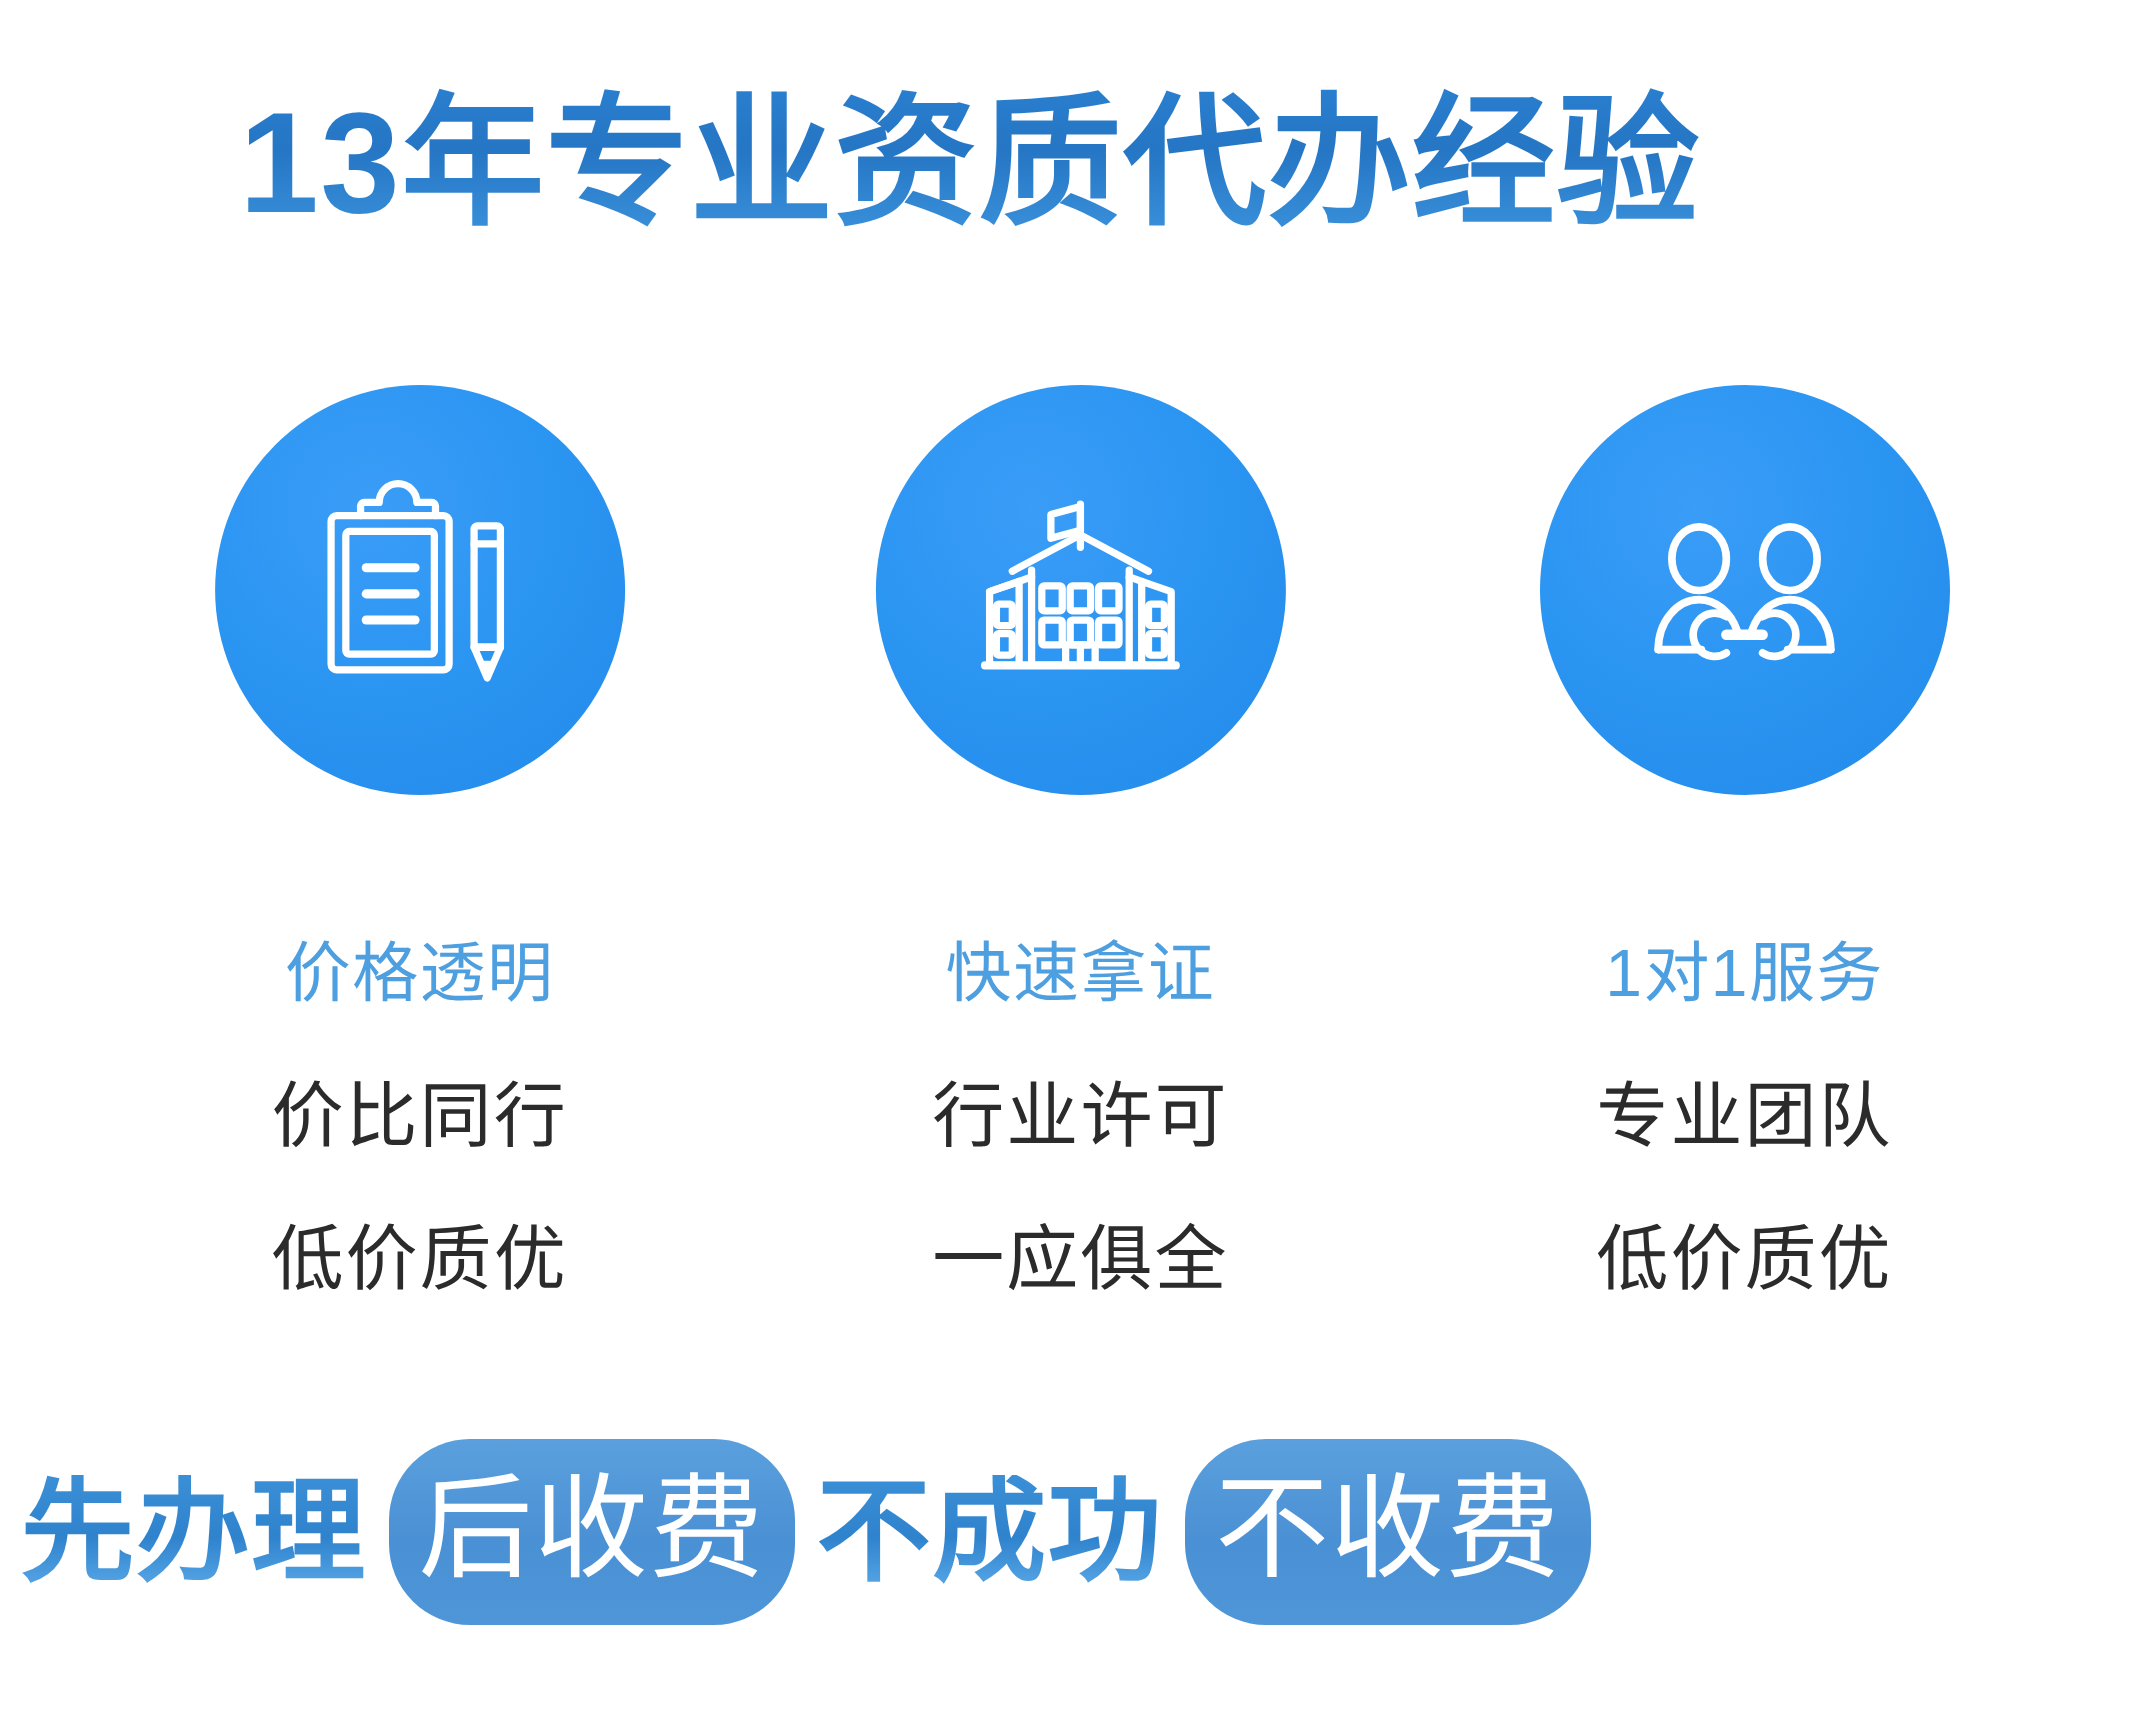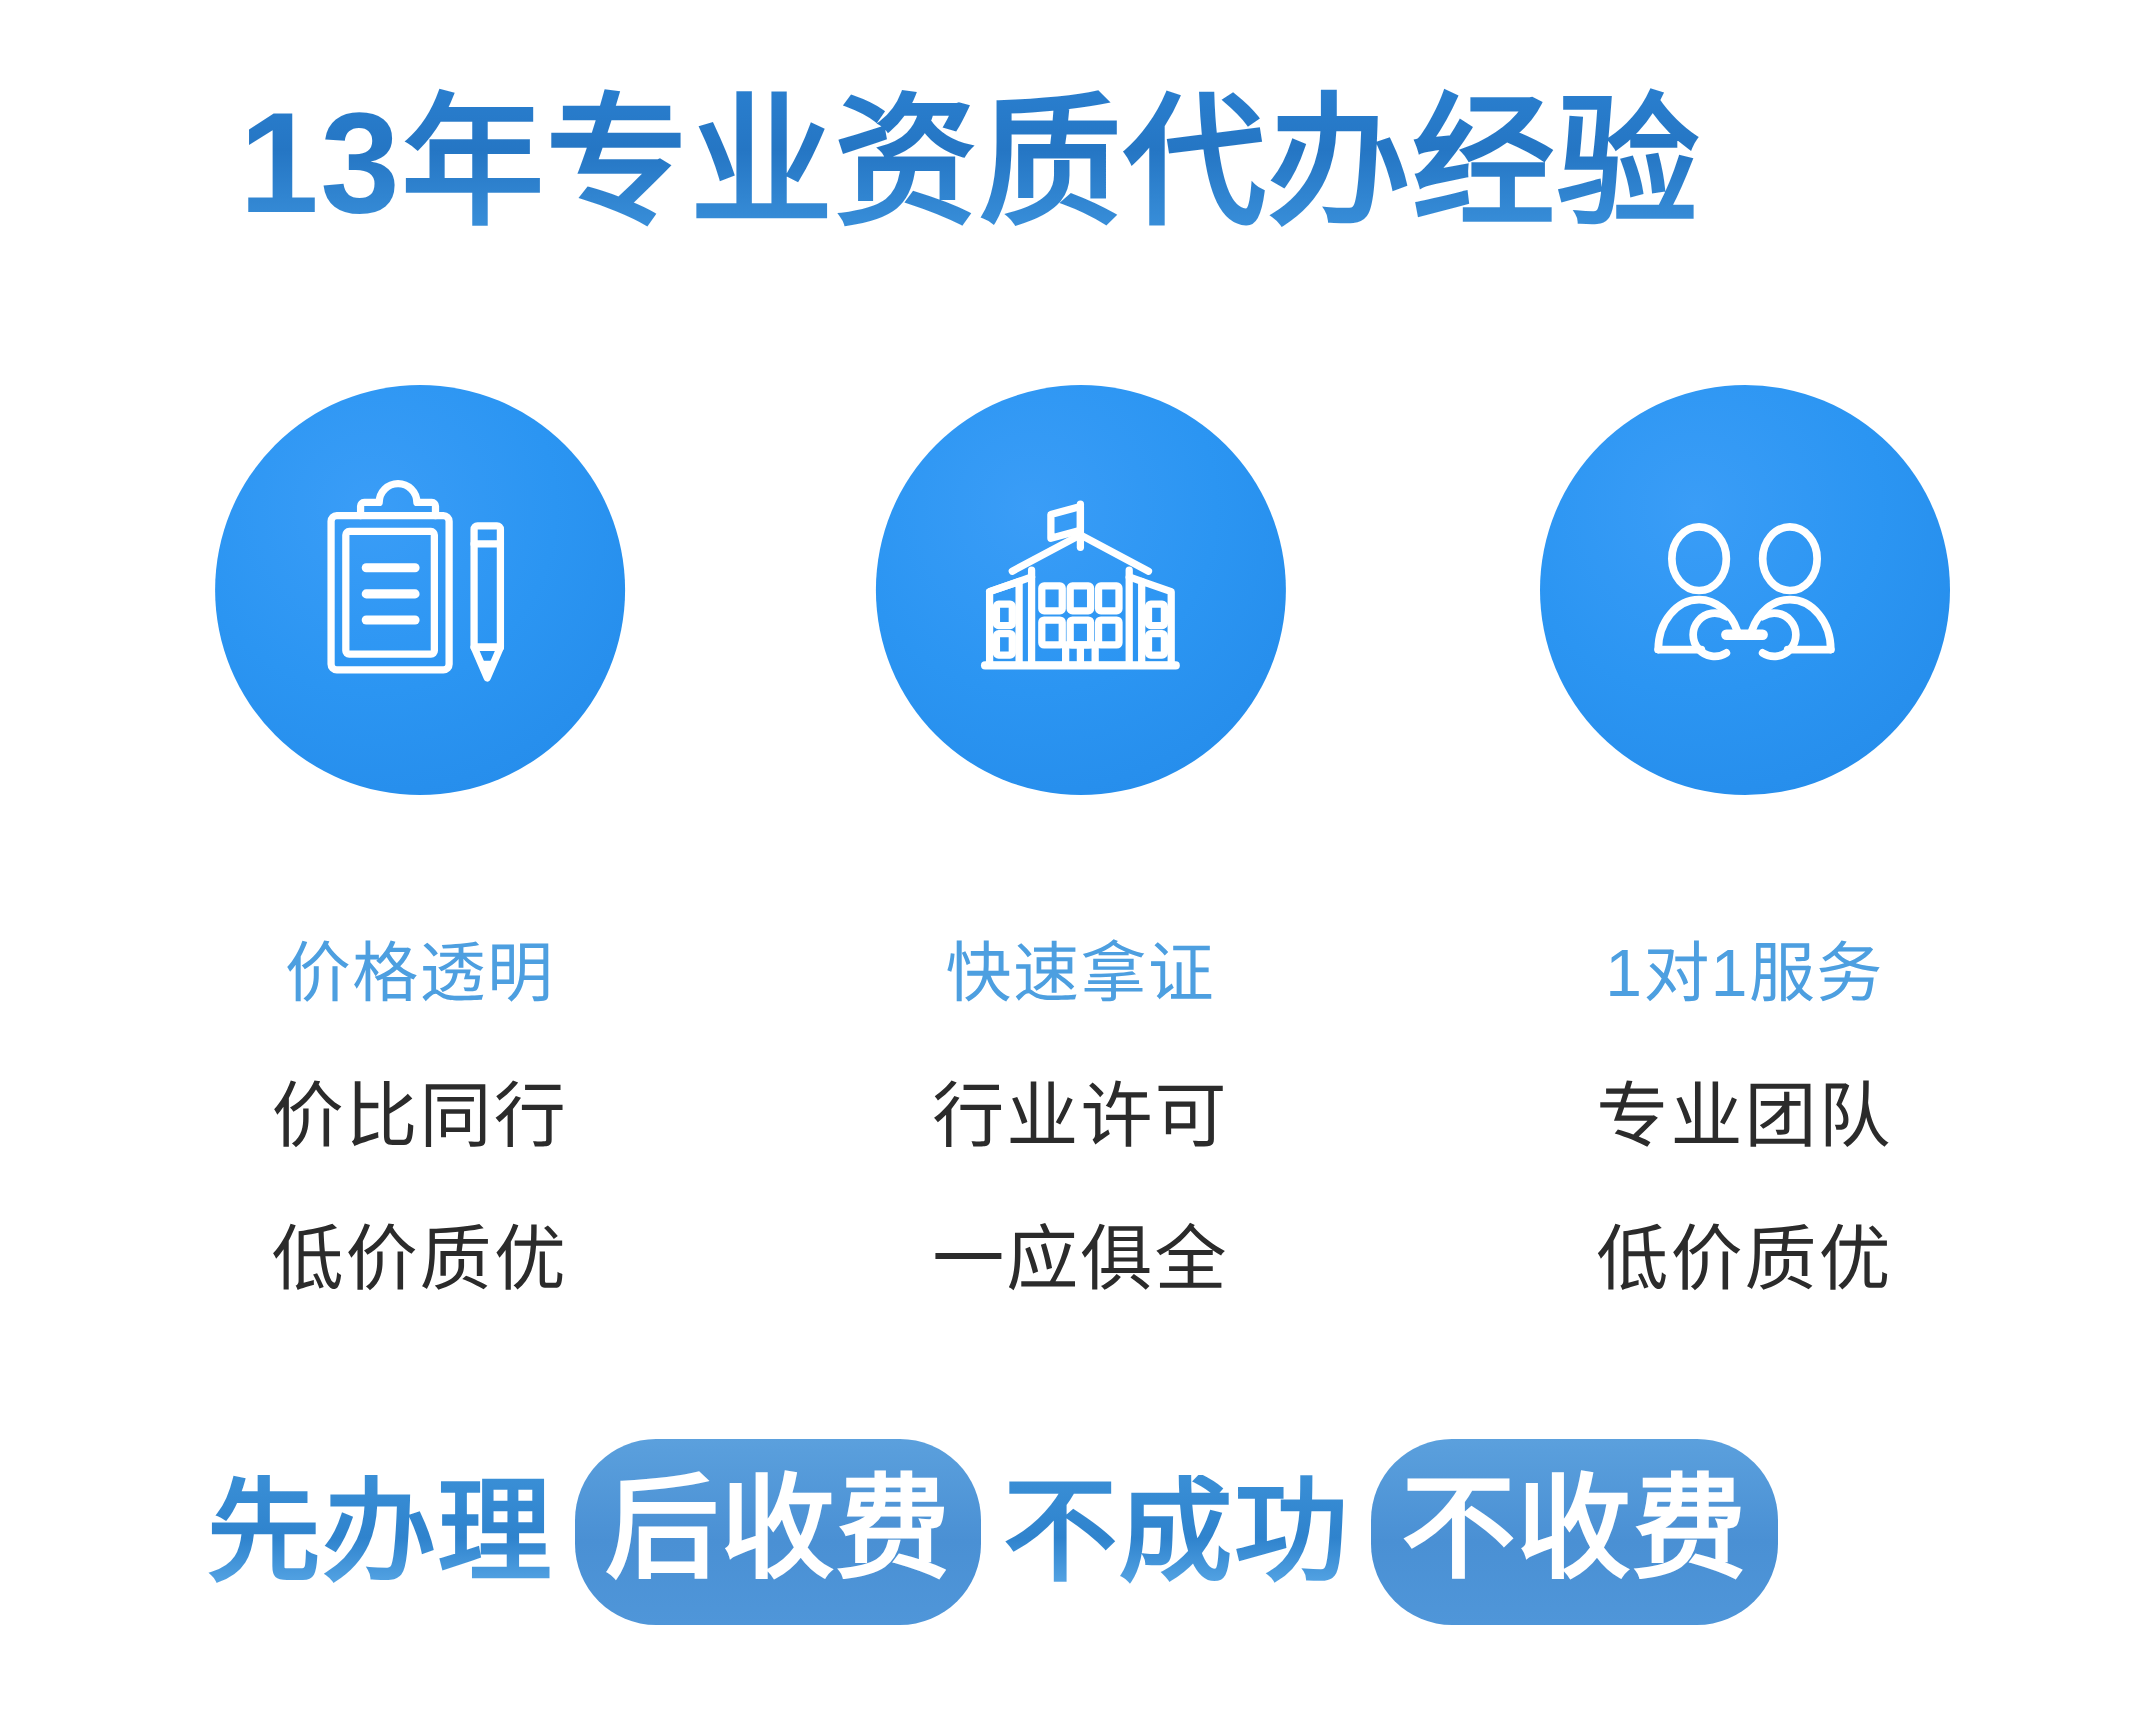--- a/index.html
+++ b/index.html
@@ -104,45 +104,44 @@
   }
 
   
   .feature.col-1 { transform: translateX(-6.9px); }
   .feature.col-2 { transform: translateX(6.9px); justify-content: space-between; }
   .feature.col-3 { transform: translateX(24px); }
 
   
   .slogan {
     position: absolute;
-    left: 16px;
+    left: 8px;
     bottom: 102px;
     width: 100%;
     display: flex;
     align-items: center;
-    justify-content: center;
     gap: 9.6px;
   }
   .slogan-plain {
     font-size: 114px;
     line-height: 1;
     font-weight: 700;
     letter-spacing: 1.4px;
     background: linear-gradient(180deg, #3a8fd6 0%, #2f83cd 55%, #58a7e6 100%);
     -webkit-background-clip: text;
     background-clip: text;
     color: #3183cf;
     -webkit-text-fill-color: transparent;
     white-space: nowrap;
     padding: 0 12.4px;
   }
   .slogan-pill {
     font-size: 114px;
     line-height: 1;
-    font-weight: 700;
+    font-weight: 400;
     letter-spacing: 1.4px;
     color: #ffffff;
     background: linear-gradient(180deg, #5ba0dd 0%, #4a90d4 55%, #4f96d9 100%);
     border-radius: 81px;
     padding: 33px 30px 39px 30px;
     white-space: nowrap;
     display: inline-block;
   }
 </style>
 </head>

